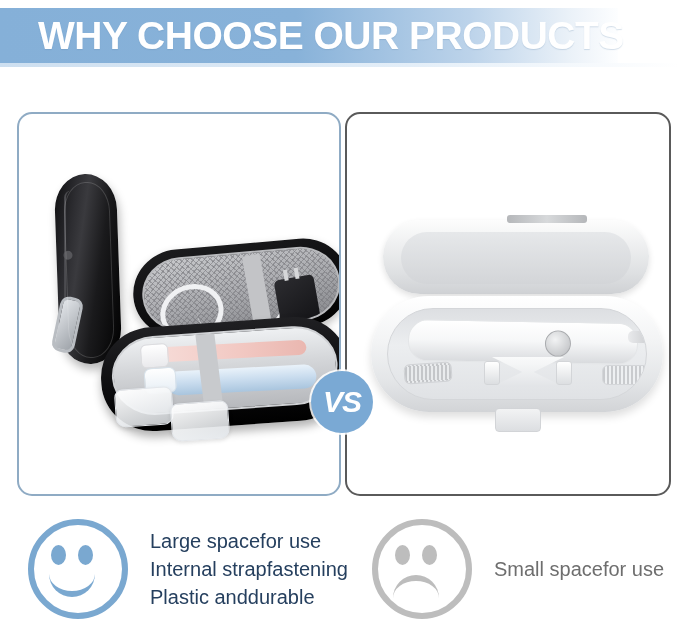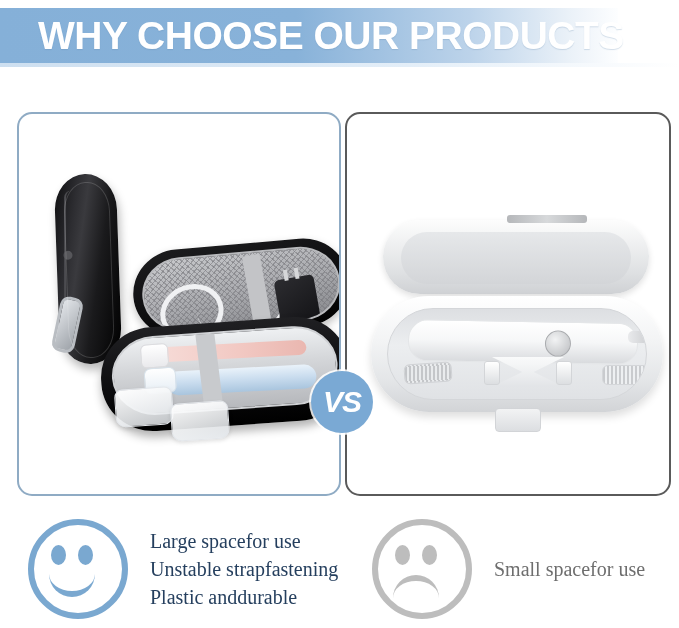--- a/index.html
+++ b/index.html
@@ -201,21 +201,21 @@
     background:linear-gradient(180deg,#fbfcfc,#e2e4e7);
     clip-path:polygon(0 0,42% 50%,0 100%,100% 100%,58% 50%,100% 0);
     opacity:.95;
   }
   .latch{
     position:absolute;left:124px;top:112px;width:44px;height:22px;border-radius:4px;
     background:linear-gradient(180deg,#f2f3f4,#dcdee1);border:1px solid #d2d4d7;
   }
   
   .features{position:absolute;left:0;top:510px;width:679px;height:118px;}
-  .feature-col{position:absolute;top:0;height:118px;display:flex;align-items:center;font-family:Liberation Serif, serif;}
+  .feature-col{position:absolute;top:0;height:118px;display:flex;align-items:center;}
   .col-good{left:28px;}
   .col-bad{left:372px;}
   .face{width:88px;height:88px;border-radius:50%;flex:0 0 88px;position:relative;}
   .face-good{border:6px solid #7aa8d0;}
   .face-bad{border:6px solid #bdbdbd;}
   .eye{position:absolute;width:15px;height:20px;border-radius:50%;}
   .eye-l{left:17px;top:20px;} .eye-r{left:44px;top:20px;}
   .face-good .eye{background:#7aa8d0;}
   .face-bad .eye{background:#bdbdbd;}
   .mouth{position:absolute;width:46px;height:24px;left:15px;}
@@ -298,21 +298,21 @@
 <div class="features">
 
   <div class="feature-col col-good">
     <div class="face face-good">
       <span class="eye eye-l"></span>
       <span class="eye eye-r"></span>
       <span class="mouth mouth-smile"></span>
     </div>
     <div class="feature-list">
       <div class="feature-line good-text">Large spacefor use</div>
-      <div class="feature-line good-text">Unstable strapfastening</div>
+      <div class="feature-line good-text">Internal strapfastening</div>
       <div class="feature-line good-text">Plastic anddurable</div>
     </div>
   </div>
 
   <div class="feature-col col-bad">
     <div class="face face-bad">
       <span class="eye eye-l"></span>
       <span class="eye eye-r"></span>
       <span class="mouth mouth-frown"></span>
     </div>

